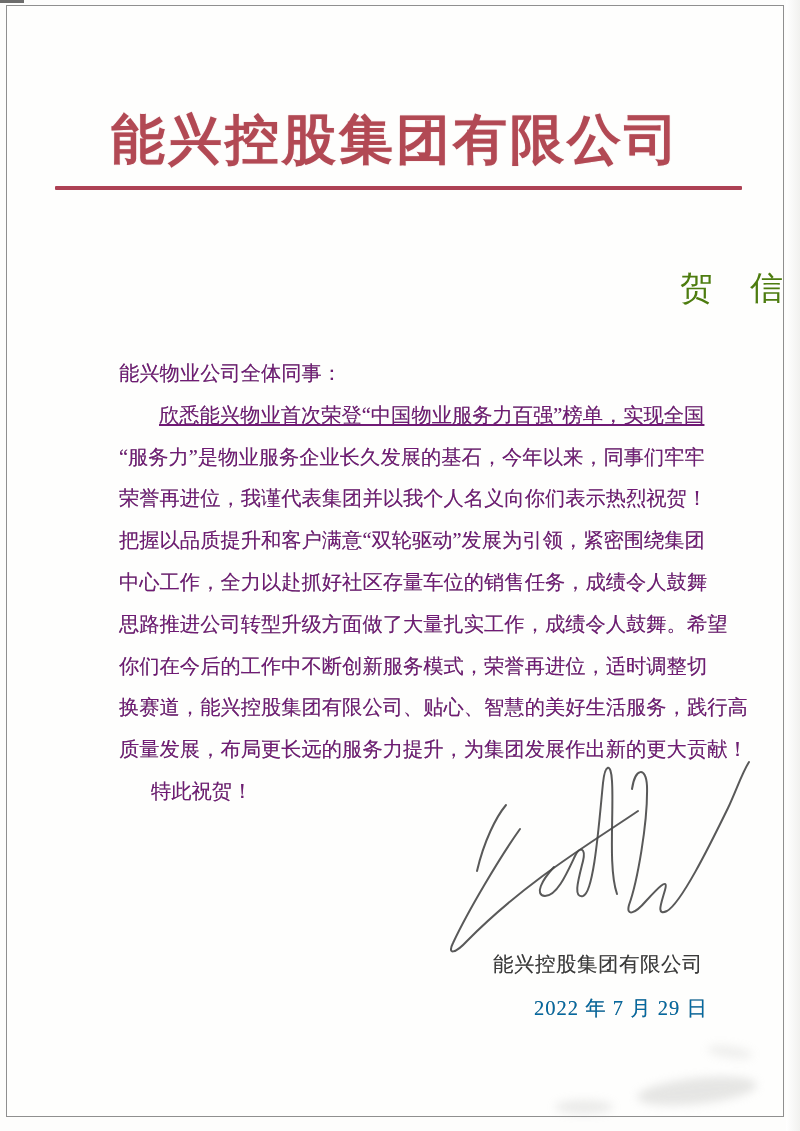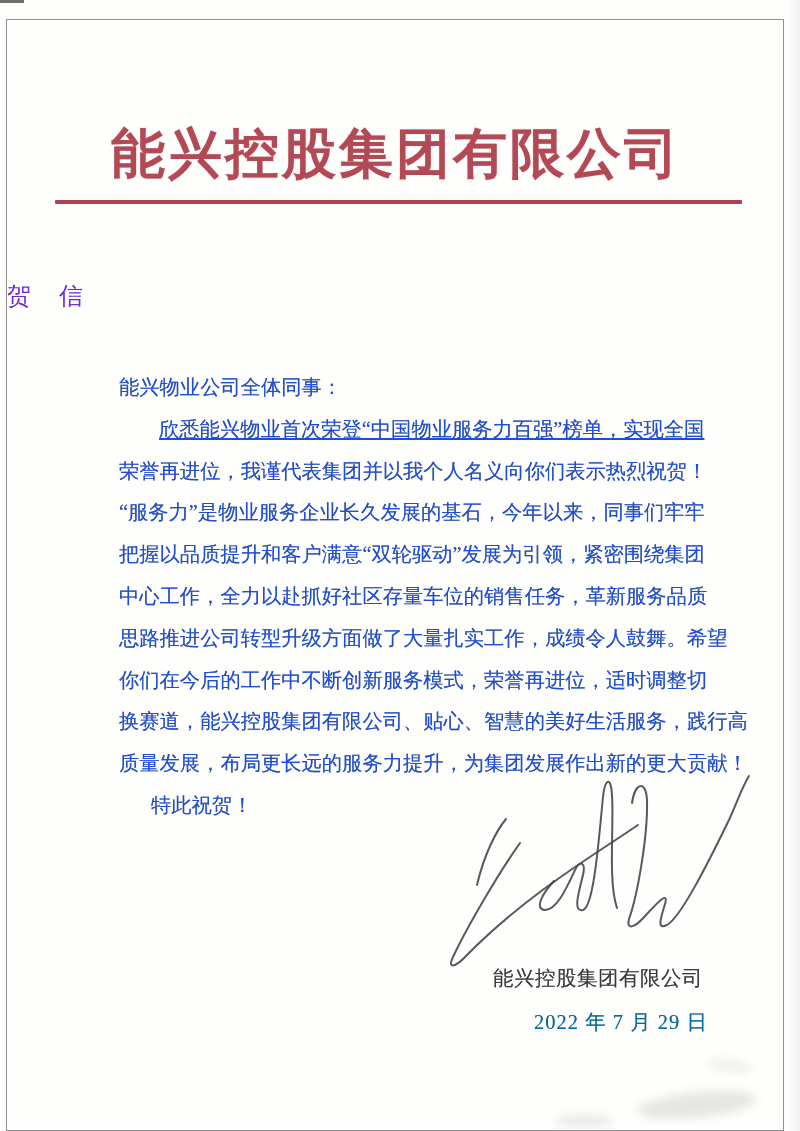--- a/index.html
+++ b/index.html
@@ -3,21 +3,21 @@
 <meta charset="utf-8">
 <style>
   html,body{margin:0;padding:0;}
   body{
     width:800px;height:1131px;position:relative;
     background:#fdfdfc;
     font-family:"Liberation Serif","DejaVu Serif",serif;
     overflow:hidden;
   }
   .page{
-    position:absolute;left:6px;top:19px;width:778px;height:1112px;
+    position:absolute;left:6px;top:5px;width:778px;height:1112px;
     background:#fefefd;
     border:1px solid #8f8f8f;
     box-sizing:border-box;
   }
   .edge-shade{
     position:absolute;right:0;top:0;width:14px;height:1131px;
     background:linear-gradient(to right,#ffffff,#f1f1ef);
   }
   .corner-artifact{
     position:absolute;left:0;top:0;width:24px;height:3px;background:#3c3c3c;opacity:.75;
@@ -30,29 +30,29 @@
     color:#b24954;
     white-space:nowrap;
     text-shadow:0 0 1px rgba(178,73,84,.45);
   }
   .letterhead-rule{
     position:absolute;left:48px;top:180px;width:687px;height:4px;
     background:#ad4154;border-radius:1px;
   }
   .letter-title{
     position:absolute;left:0;top:260px;width:778px;
-    text-align:left;
-    font-size:24px;color:#6d28d9;
+    text-align:right;
+    font-size:33px;color:#4d7c0f;
     letter-spacing:2px;
     white-space:nowrap;
   }
   .body-lines{
     position:absolute;left:112px;top:347px;width:600px;
     font-size:20.3px;line-height:41.8px;
-    color:#1d4ed8;
+    color:#701a75;
     text-shadow:0 0 .5px rgba(56,56,56,.55);
   }
   .body-line{white-space:nowrap;}
   .body-line.indent-2{padding-left:40px;text-decoration:underline;}
   .body-line.indent-closing{padding-left:32px;}
   .signature-svg{
     position:absolute;left:429px;top:747px;width:320px;height:205px;
   }
   .signature-svg path{
     fill:none;stroke:#474747;stroke-width:2;
@@ -85,24 +85,24 @@
 
   <div class="letterhead-title">能兴控股集团有限公司</div>
 
   <div class="letterhead-rule"></div>
 
   <div class="letter-title">贺　信</div>
 
   <div class="body-lines">
     <div class="body-line">能兴物业公司全体同事：</div>
     <div class="body-line indent-2">欣悉能兴物业首次荣登“中国物业服务力百强”榜单，实现全国</div>
+    <div class="body-line">“服务力”是物业服务企业长久发展的基石，今年以来，同事们牢牢</div>
     <div class="body-line">荣誉再进位，我谨代表集团并以我个人名义向你们表示热烈祝贺！</div>
-    <div class="body-line">“服务力”是物业服务企业长久发展的基石，今年以来，同事们牢牢</div>
     <div class="body-line">把握以品质提升和客户满意“双轮驱动”发展为引领，紧密围绕集团</div>
-    <div class="body-line">中心工作，全力以赴抓好社区存量车位的销售任务，革新服务品质</div>
+    <div class="body-line">中心工作，全力以赴抓好社区存量车位的销售任务，成绩令人鼓舞</div>
     <div class="body-line">思路推进公司转型升级方面做了大量扎实工作，成绩令人鼓舞。希望</div>
     <div class="body-line">你们在今后的工作中不断创新服务模式，荣誉再进位，适时调整切</div>
     <div class="body-line">换赛道，能兴控股集团有限公司、贴心、智慧的美好生活服务，践行高</div>
     <div class="body-line">质量发展，布局更长远的服务力提升，为集团发展作出新的更大贡献！</div>
     <div class="body-line indent-closing">特此祝贺！</div>
   </div>
 
   <svg class="signature-svg" viewBox="0 0 320 205" aria-hidden="true">
 
     <path d="M70 52 C 60 64, 48 88, 41 118"></path>

